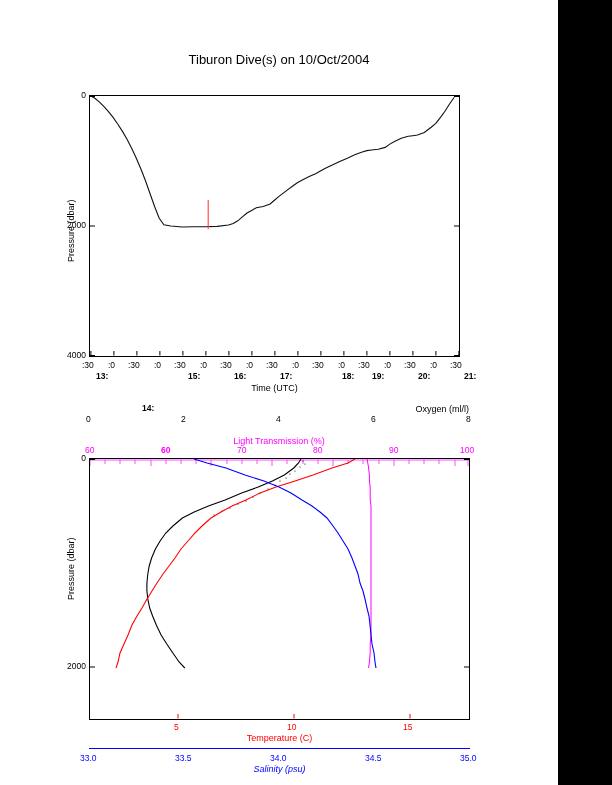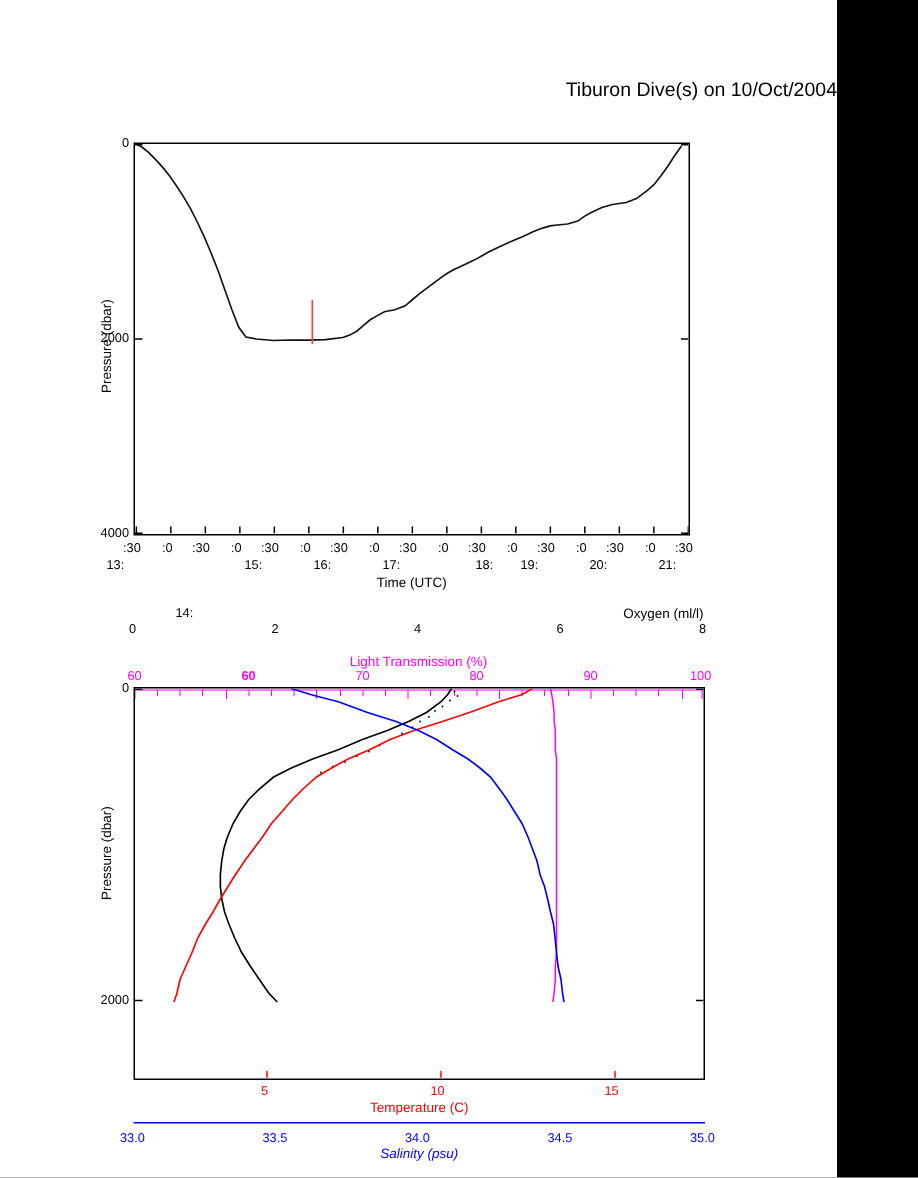--- a/index.html
+++ b/index.html
@@ -6,21 +6,21 @@
   body{
     width:612px;height:785px;background:#000;
     font-family:"Liberation Sans", sans-serif;
     overflow:hidden;
   }
   #page{
     position:absolute;left:0;top:0;width:558px;height:785px;background:#fff;
   }
   .abs{position:absolute;}
   .ttl{
-    font-size:13px;color:#000;text-align:right;
+    font-size:13px;color:#000;text-align:center;
   }
   
   .axlabel{font-size:9px;}
   .tick{font-size:8.5px;}
   .vlabel{
     font-size:9px;
     transform-origin:0 0;
     transform:rotate(-90deg);
     white-space:nowrap;
   }
@@ -97,21 +97,21 @@
       <span class="tick abs" style="left:203px;top:0;">:0</span>
       <span class="tick abs" style="left:223px;top:0;">:30</span>
       <span class="tick abs" style="left:249px;top:0;">:0</span>
       <span class="tick abs" style="left:269px;top:0;">:30</span>
       <span class="tick abs" style="left:295px;top:0;">:0</span>
       <span class="tick abs" style="left:315px;top:0;">:30</span>
       <span class="tick abs" style="left:341px;top:0;">:0</span>
       <span class="tick abs" style="left:361px;top:0;">:30</span>
     </div>
 
-    <div class="abs" style="left:78px;top:371px;width:371px;height:12px;">
+    <div class="abs" style="left:103px;top:371px;width:371px;height:12px;font-weight:bold;">
       <span class="tick abs" style="left:-7px;top:0;">13:</span>
       <span class="tick abs" style="left:39px;top:0;margin-top:32px;">14:</span>
       <span class="tick abs" style="left:85px;top:0;">15:</span>
       <span class="tick abs" style="left:131px;top:0;">16:</span>
       <span class="tick abs" style="left:177px;top:0;">17:</span>
       <span class="tick abs" style="left:223px;top:0;margin-left:16px;">18:</span>
       <span class="tick abs" style="left:269px;top:0;">19:</span>
       <span class="tick abs" style="left:315px;top:0;">20:</span>
       <span class="tick abs" style="left:361px;top:0;">21:</span>
     </div>

